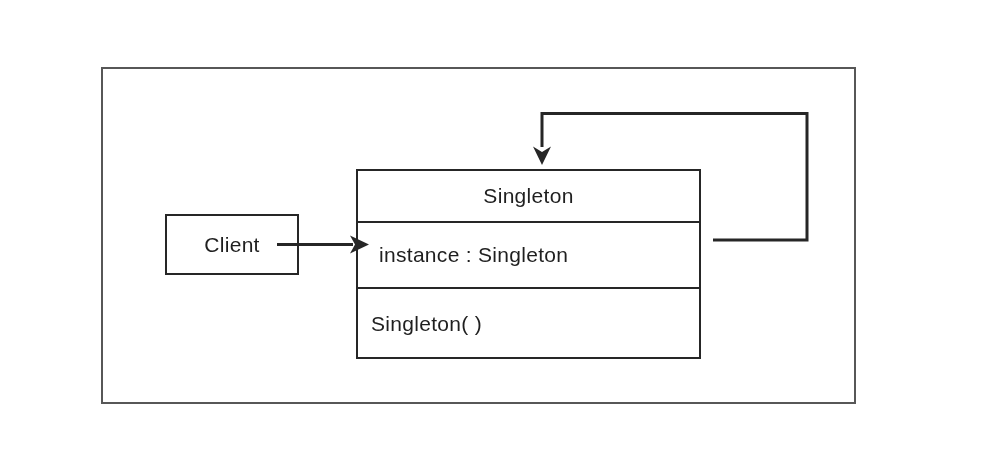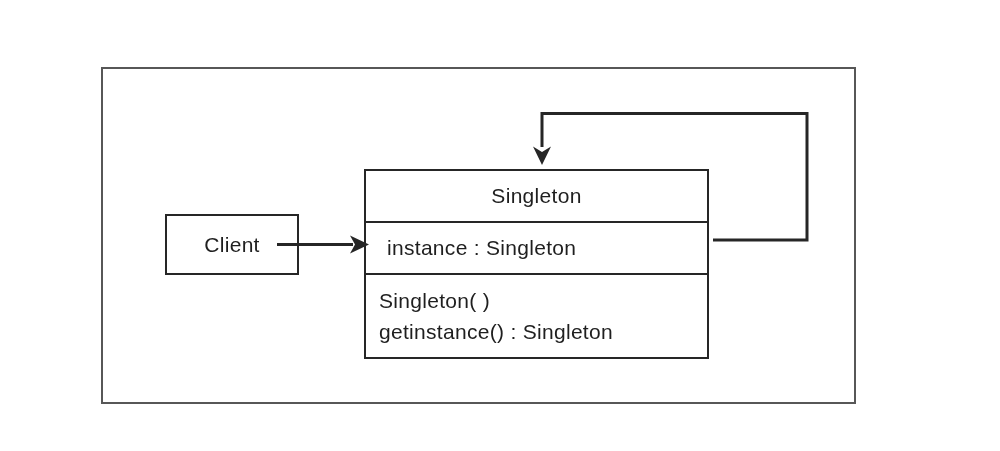--- a/index.html
+++ b/index.html
@@ -39,41 +39,41 @@
     left: 141px;
     top: 214px;
     width: 134px;
     height: 61px;
     display: flex;
     align-items: center;
     justify-content: center;
     margin-left: 24px;
   }
   .singleton-box {
-    left: 364px;
+    left: 356px;
     top: 169px;
     width: 345px;
     height: 190px;
     display: flex;
     flex-direction: column;
   }
   .compartment {
     box-sizing: border-box;
     display: flex;
     flex-direction: column;
     justify-content: center;
   }
   .compartment.title {
     height: 52px;
     align-items: center;
     border-bottom: 2.5px solid #262626;
     flex: 0 0 auto;
   }
   .compartment.attrs {
-    height: 52px;
+    height: 66px;
     padding-left: 21px;
     border-bottom: 2.5px solid #262626;
     flex: 0 0 auto;
     align-items: flex-start;
   }
   .compartment.methods {
     flex: 1 1 auto;
     padding-left: 13px;
     line-height: 31px;
     align-items: flex-start;
@@ -110,21 +110,20 @@
 
   <div class="class-box singleton-box">
     <div class="compartment title">
       <span>Singleton</span>
     </div>
     <div class="compartment attrs">
       <span>instance : Singleton</span>
     </div>
     <div class="compartment methods">
       <span>Singleton( )</span>
-      <span>getinstance() : Singleton</span>
     </div>
   </div>
 
   <svg class="connectors" viewBox="0 0 1000 451" xmlns="http://www.w3.org/2000/svg">
 
     <line x1="277" y1="244.5" x2="353" y2="244.5"></line>
     <polygon points="369,244.5 350,235.5 355,244.5 350,253.5"></polygon>
 
     <path d="M 713 240 L 807 240 L 807 113.5 L 542 113.5 L 542 147"></path>
     <polygon points="542,165 533,146.5 542,152 551,146.5"></polygon>

